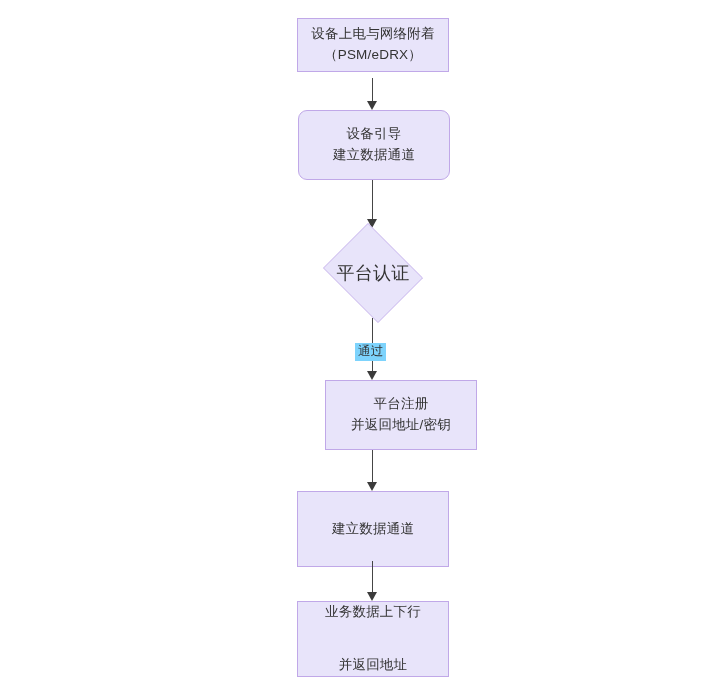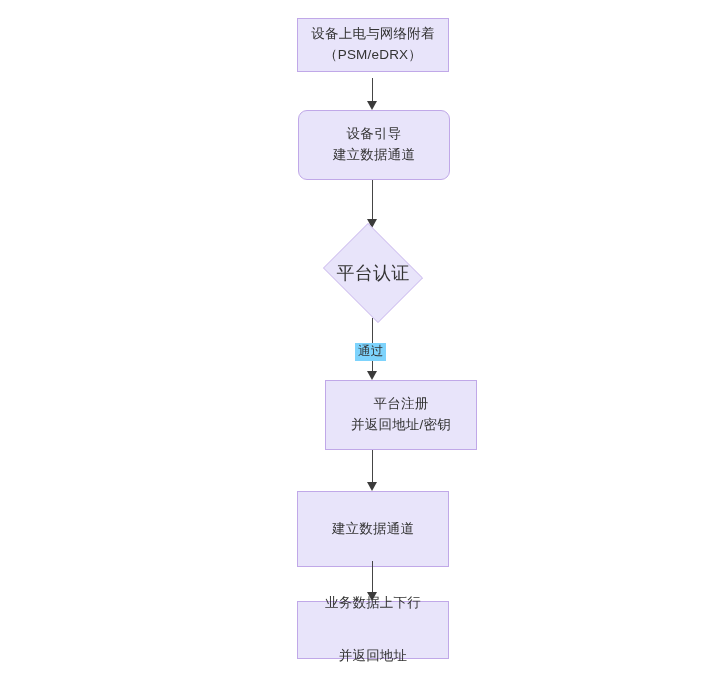--- a/index.html
+++ b/index.html
@@ -39,21 +39,21 @@
   }
   .node-box .line {
     display: block;
     white-space: nowrap;
   }
 
   #node-power     { left: 297px; top: 18px;  height: 54px; }
   #node-bootstrap { left: 298px; top: 110px; height: 70px; border-radius: 9px; }
   #node-register  { left: 297px; top: 380px; height: 70px; margin-left: 28px; }
   #node-channel   { left: 297px; top: 491px; height: 76px; }
-  #node-business  { left: 297px; top: 601px; height: 58px; gap: 32px; }
+  #node-business  { left: 297px; top: 601px; height: 76px; gap: 32px; }
 
   
   .node-diamond {
     position: absolute;
     left: 318px;
     top: 228px;
     width: 110px;
     height: 90px;
   }
   .node-diamond .diamond-shape {

